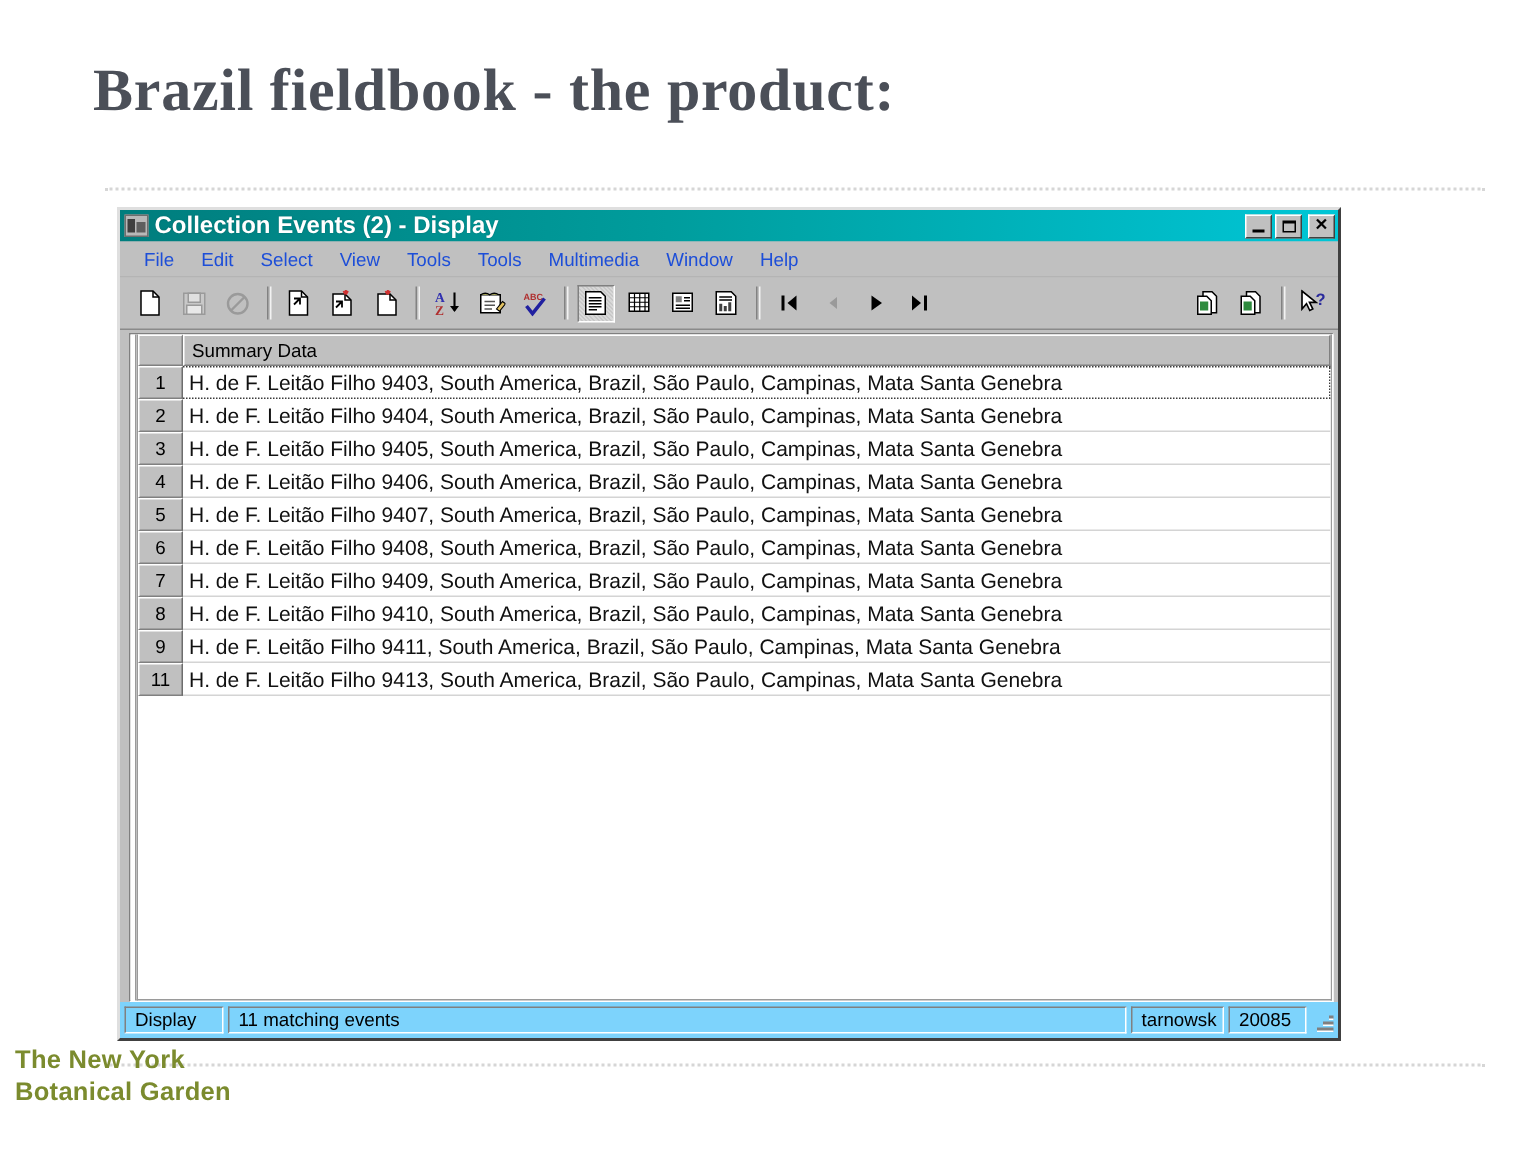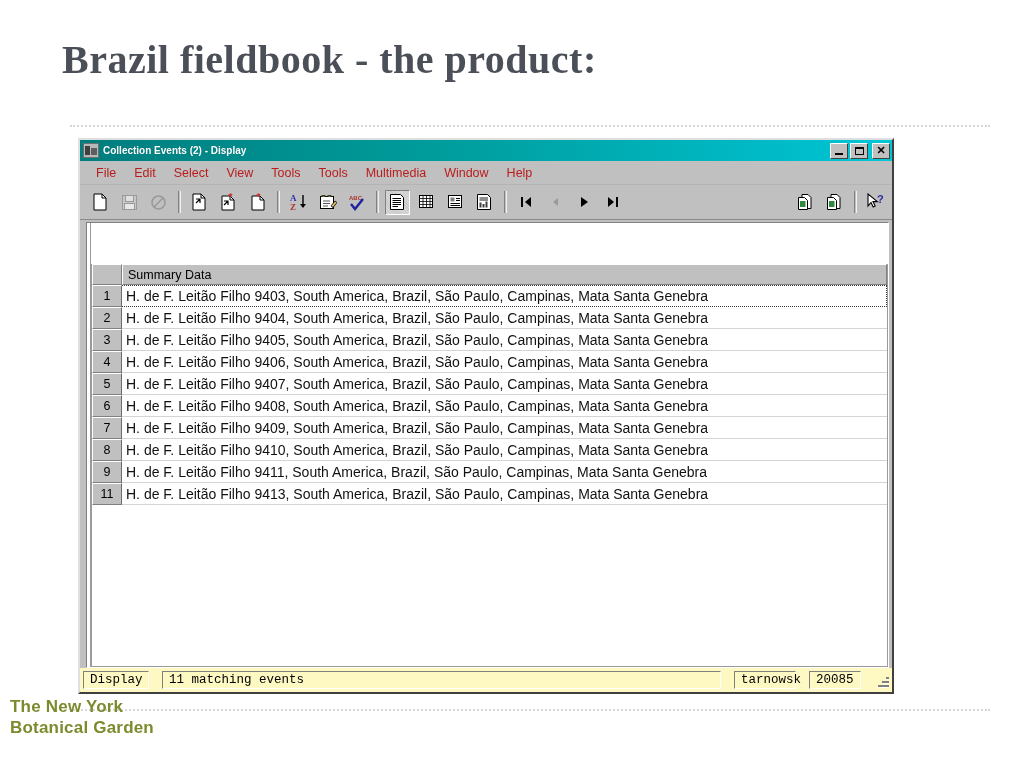--- a/index.html
+++ b/index.html
@@ -98,21 +98,21 @@
   }
   .app-icon::after {
     content: "";
     position: absolute;
     left: 7px; top: 4px;
     width: 6px; height: 7px;
     background: #5e5e5e;
   }
   .titlebar-text {
     color: #ffffff;
-    font-size: 10px;
+    font-size: 16px;
     font-weight: bold;
     white-space: nowrap;
     flex: 1;
     text-shadow: 0 0 1px rgba(0,0,0,0.25);
   }
   .win-buttons { display: flex; gap: 2px; flex: none; }
   .win-btn {
     width: 18px; height: 16px;
     background: #c0c0c0;
     border-top: 1px solid #ffffff;
@@ -146,21 +146,21 @@
     height: 23px;
     background: #c0c0c0;
     display: flex;
     align-items: center;
     padding-left: 7px;
     flex: none;
     border-bottom: 1px solid #b4b4b4;
   }
   .menu-item {
     font-size: 12.5px;
-    color: #b91c1c;
+    color: #1d4ed8;
     padding: 2px 9px;
     white-space: nowrap;
   }
 
   
   .toolbar {
     height: 34px;
     background: #c0c0c0;
     display: flex;
     align-items: center;
@@ -217,21 +217,20 @@
   }
   .grid-inner {
     flex: 1;
     background: #ffffff;
     border: 1px solid #9a9a9a;
     border-top: none;
     box-sizing: border-box;
     display: flex;
     flex-direction: column;
     min-width: 0;
-    margin-top: 41px;
   }
   .grid-header {
     display: flex;
     height: 21px;
     flex: none;
     background: #c0c0c0;
   }
   .hdr-corner {
     width: 30px;
     flex: none;
@@ -299,27 +298,26 @@
     border-left: none;
   }
   .grid-filler {
     background: #ffffff;
   }
 
   
   .statusbar {
     height: 24px;
     flex: none;
-    background: #fef9c3;
+    background: #7dd3fc;
     display: flex;
     align-items: center;
     padding: 3px 2px 3px 3px;
     box-sizing: border-box;
-    gap: 13px;
-    font-family: Liberation Mono, monospace;
+    gap: 3px;
   }
   .sb-panel {
     height: 100%;
     border-top: 1px solid #808080;
     border-left: 1px solid #808080;
     border-right: 1px solid #ffffff;
     border-bottom: 1px solid #ffffff;
     box-sizing: border-box;
     display: flex;
     align-items: center;

